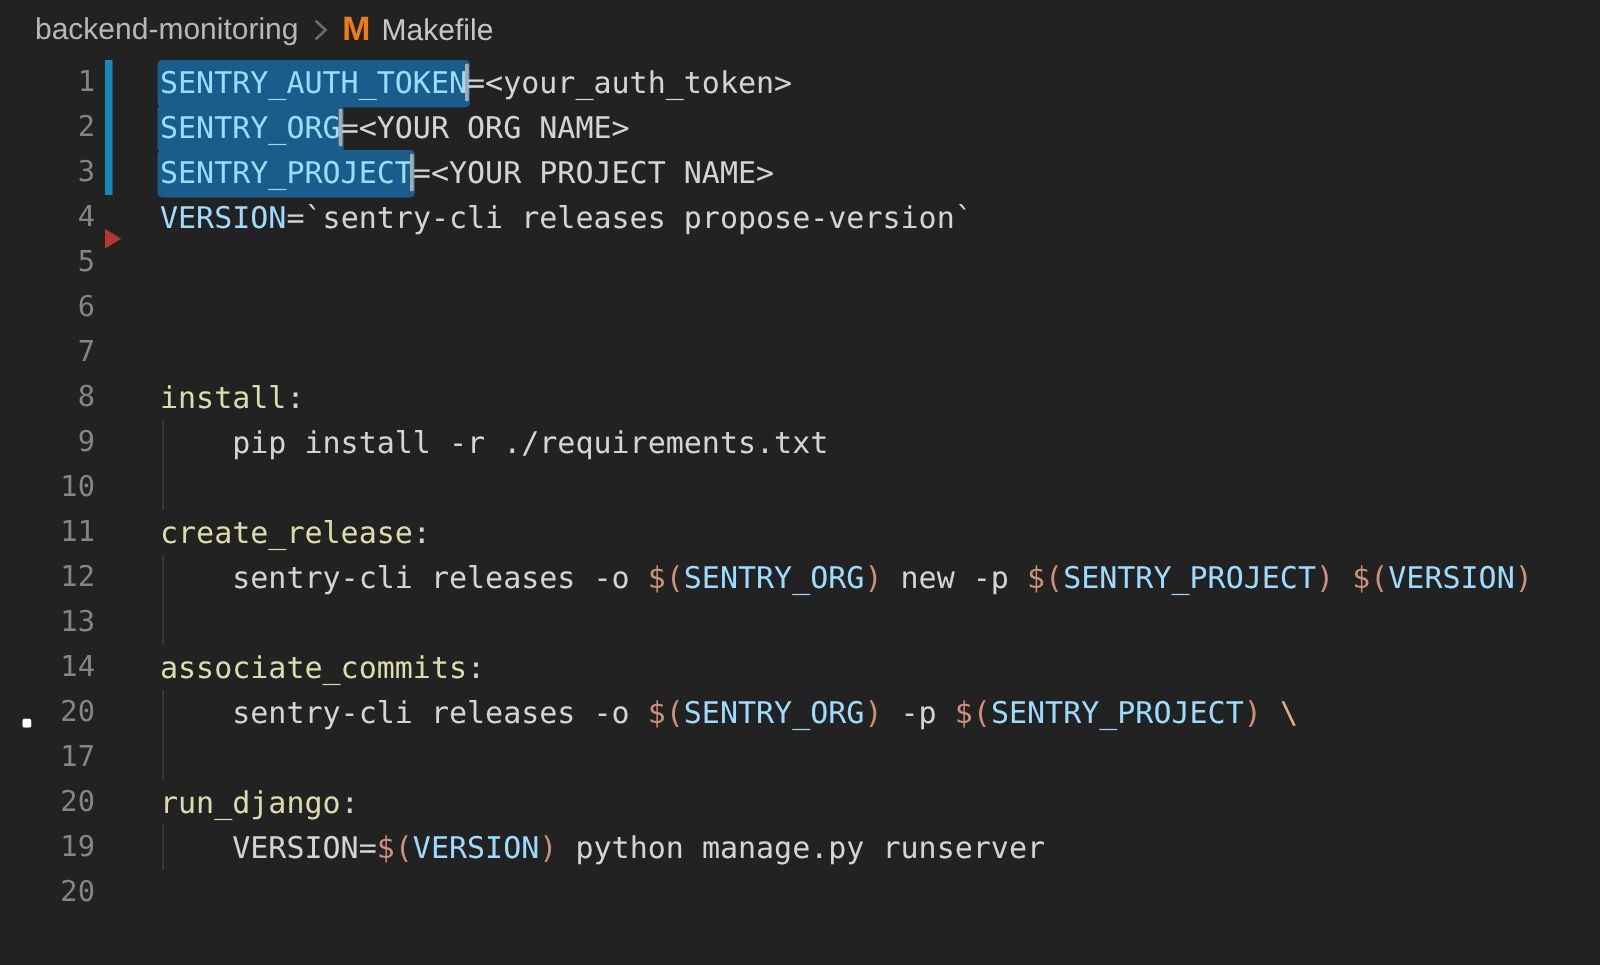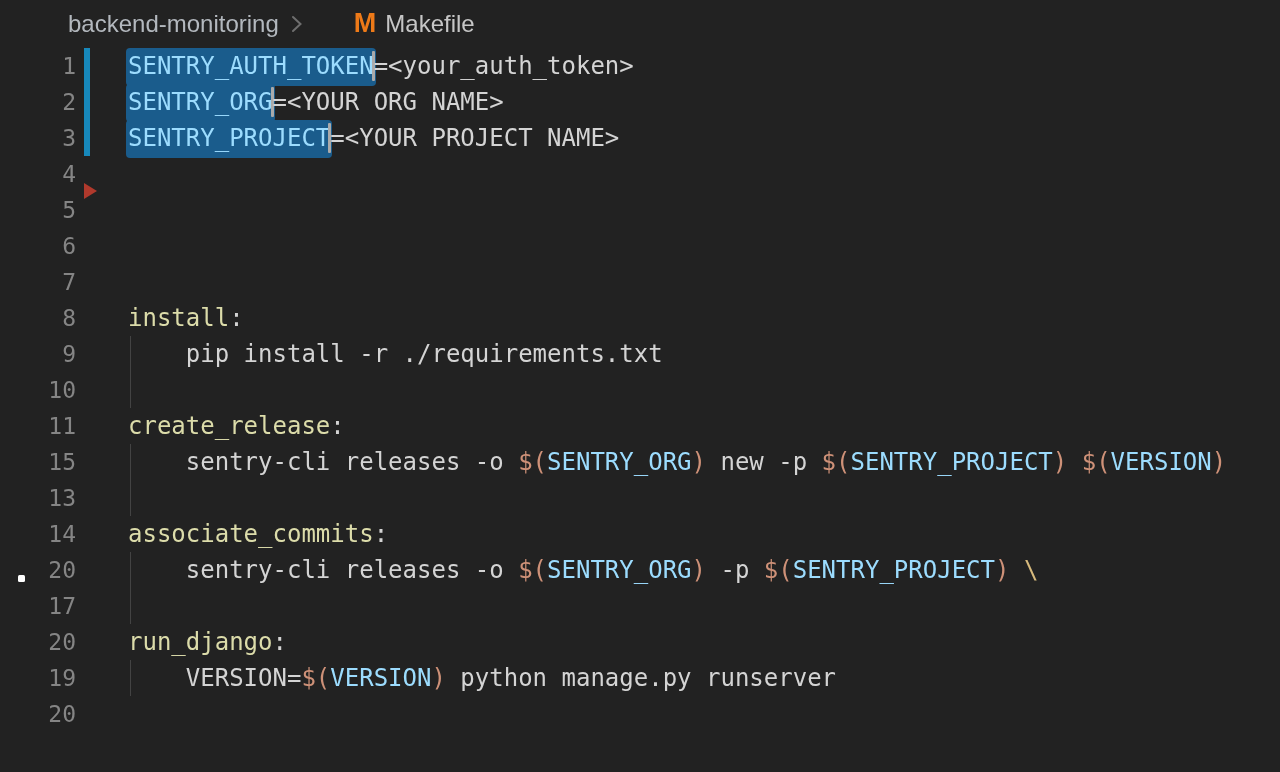--- a/index.html
+++ b/index.html
@@ -13,21 +13,21 @@
   }
   
   .breadcrumb{
     height:48px;
     display:flex;align-items:center;
     padding-left:28px;
     font-family:"Liberation Sans",sans-serif;
     font-size:24px;
     color:var(--breadcrumb-text,#B3B8BE);
   }
-  .crumb{cursor:pointer;margin-left:40px;}
+  .crumb{cursor:pointer;}
   .crumb-file{color:var(--breadcrumb-file,#C6C6C6);}
   .chev{margin:0 10px;display:flex;align-items:center;}
   .ficon{
     color:var(--makefile-icon,#EE7A18);
     font-weight:bold;font-size:27px;
     margin-right:9px;
     line-height:1;
   }
   
   .editor{position:relative;}
@@ -121,20 +121,21 @@
       <div class="row">
         <div class="num">3</div>
         <div class="gutter">
           <div class="modbar"></div>
         </div>
         <div class="code"><span class="codeline"><span class="seg-sel">SENTRY_PROJECT</span><span class="seg-cur"></span><span class="seg-d">=&lt;YOUR PROJECT NAME&gt;</span></span></div>
       </div>
       <div class="row">
         <div class="num">4</div>
         <div class="gutter"></div>
+        <div class="code"><span class="codeline"><span class="seg-v">VERSION</span><span class="seg-d">=`sentry-cli releases propose-version`</span></span></div>
       </div>
       <div class="row">
         <div class="num">5</div>
         <div class="gutter">
           <div class="delmark"></div>
         </div>
         <div class="code"><span class="codeline"></span></div>
       </div>
       <div class="row">
         <div class="num">6</div>
@@ -159,21 +160,21 @@
         <div class="num">10</div>
         <div class="gutter"></div>
         <div class="code"><div class="guide" style="left: 2px;"></div><span class="codeline"></span></div>
       </div>
       <div class="row">
         <div class="num">11</div>
         <div class="gutter"></div>
         <div class="code"><span class="codeline"><span class="seg-y">create_release</span><span class="seg-d">:</span></span></div>
       </div>
       <div class="row">
-        <div class="num">15</div>
+        <div class="num">12</div>
         <div class="gutter"></div>
         <div class="code"><div class="guide" style="left: 2px;"></div><span class="codeline"><span class="seg-d">    sentry-cli releases -o </span><span class="seg-p">$(</span><span class="seg-v">SENTRY_ORG</span><span class="seg-p">)</span><span class="seg-d"> new -p </span><span class="seg-p">$(</span><span class="seg-v">SENTRY_PROJECT</span><span class="seg-p">)</span><span class="seg-d"> </span><span class="seg-p">$(</span><span class="seg-v">VERSION</span><span class="seg-p">)</span></span></div>
       </div>
       <div class="row">
         <div class="num">13</div>
         <div class="gutter"></div>
         <div class="code"><div class="guide" style="left: 2px;"></div><span class="codeline"></span></div>
       </div>
       <div class="row">
         <div class="num">14</div>

